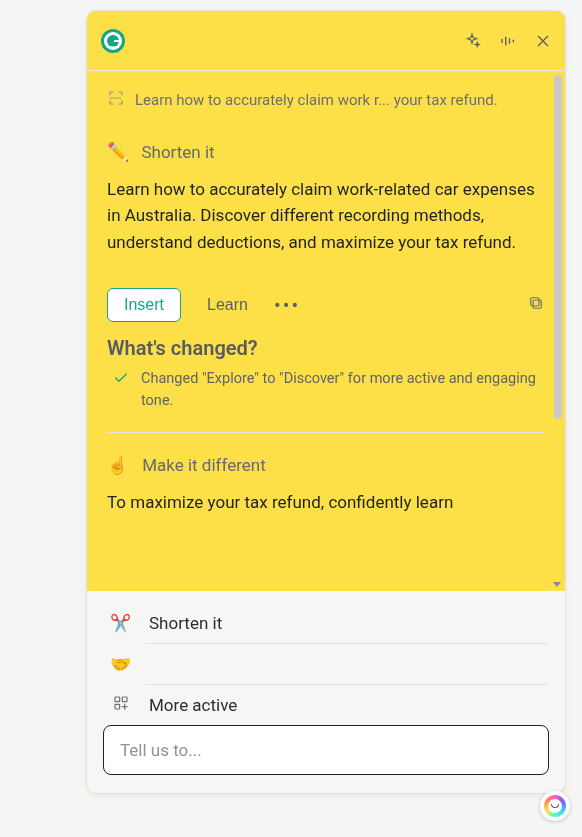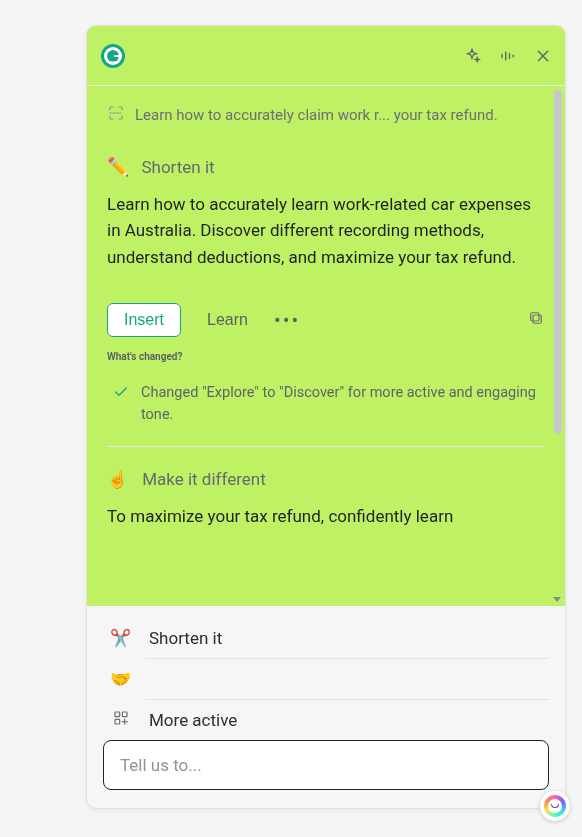--- a/index.html
+++ b/index.html
@@ -7,24 +7,24 @@
     margin: 0;
     font-family: -apple-system, BlinkMacSystemFont, "Segoe UI", Roboto, Helvetica, Arial, sans-serif;
     background: #f5f5f5;
     width: 582px;
     height: 837px;
     position: relative;
   }
   .panel {
     position: absolute;
     left: 86px;
-    top: 25px;
+    top: 10px;
     width: 480px;
     height: 784px;
-    background: #bef264;
+    background: #fde047;
     border: 1px solid #e2e2e2;
     border-radius: 10px;
     box-shadow: 0 2px 6px rgba(0,0,0,0.05);
     display: flex;
     flex-direction: column;
     overflow: hidden;
   }
   .header {
     height: 60px;
     display: flex;
@@ -138,24 +138,24 @@
     padding: 6px 6px;
   }
   .more-dots {
     color: #5a5f66;
     font-size: 20px;
     letter-spacing: 2px;
     cursor: pointer;
   }
   .copy-icon { margin-left: auto; color: #6b6f76; cursor: pointer; }
   .changed-heading {
-    font-size: 10px;
+    font-size: 20px;
     font-weight: 600;
     color: #575c63;
-    margin-bottom: 20px;
+    margin-bottom: 8px;
   }
   .changed-row {
     display: flex;
     gap: 12px;
     font-size: 14.5px;
     color: #5f646b;
     line-height: 1.5;
     padding-bottom: 20px;
     border-bottom: 1px solid #e6e6e6;
     margin-bottom: 22px;
@@ -259,21 +259,21 @@
           </svg>
         </span>
         <span>Learn how to accurately claim work r... your tax refund.</span>
       </div>
 
       <div class="suggestion-title">
         <span class="improve-emoji">✏️</span>
         <span>Shorten it</span>
       </div>
 
-      <div class="suggestion-body">Learn how to accurately learn work-related car expenses in Australia. Discover different recording methods, understand deductions, and maximize your tax refund.</div>
+      <div class="suggestion-body">Learn how to accurately claim work-related car expenses in Australia. Discover different recording methods, understand deductions, and maximize your tax refund.</div>
 
       <div class="actions">
         <button class="insert-btn">Insert</button>
         <button class="retry-btn">Learn</button>
         <span class="more-dots">•••</span>
         <span class="copy-icon">
           <svg width="18" height="18" viewBox="0 0 24 24" fill="none" stroke="currentColor" stroke-width="1.6">
             <rect x="8" y="8" width="11" height="11" rx="2"></rect>
             <rect x="5" y="5" width="11" height="11" rx="2"></rect>
           </svg>

